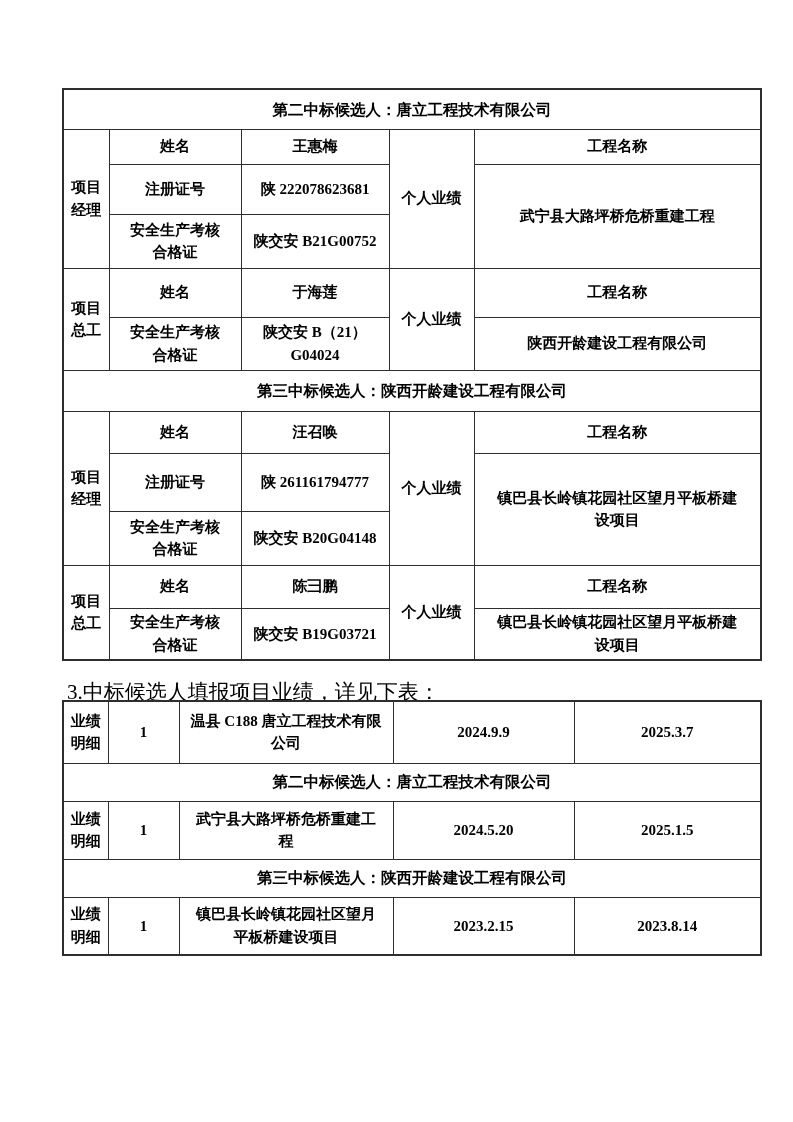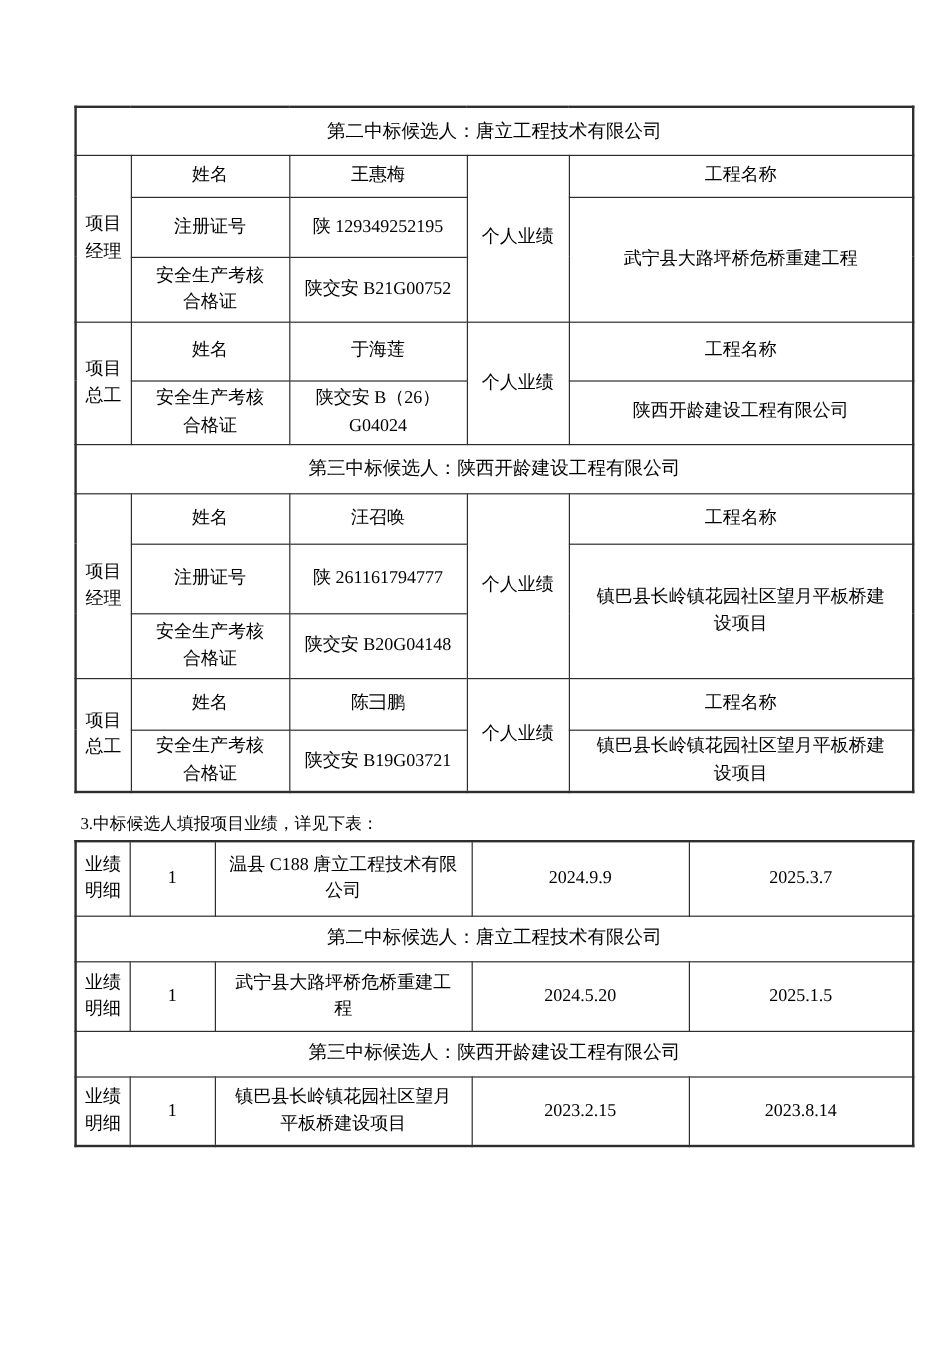--- a/index.html
+++ b/index.html
@@ -26,20 +26,21 @@
   .t1 { top: 88px; width: 698px; }
   .t2 { top: 700px; width: 698px; }
   td {
     border: 1.5px solid #2e2e2e;
     text-align: center;
     vertical-align: middle;
     font-size: 15px;
     line-height: 1.5;
     padding: 2px 6px;
     overflow: hidden;
+    font-weight: bold;
   }
   td.company { font-size: 15.5px; }
   td.role { padding: 2px 2px; }
   td.proj { padding: 2px 16px; }
   td.proj2 { padding: 2px 10px; }
   .narrow { display: inline-block; max-width: 93px; }
   
   .r-a1 { height: 40px; }
   .r-b1 { height: 35px; }
   .r-b2 { height: 50px; }
@@ -53,21 +54,21 @@
   .r-e1 { height: 43px; }
   .r-e2 { height: 52px; }
   
   .r-h  { height: 42px; }
   .r-co { height: 38px; }
   .r-p1 { height: 62px; }
   .r-p2 { height: 58px; }
   .note {
     position: absolute;
     left: 67px; top: 678px;
-    font-size: 14px;
+    font-size: 21px;
     line-height: 1.4;
     white-space: nowrap;
   }
 </style>
 </head>
 <body>
 
 <div class="page">
 
   <table class="t1">
@@ -86,38 +87,38 @@
 
     <tr class="r-b1">
       <td rowspan="3" class="role">项目经理</td>
       <td>姓名</td>
       <td>王惠梅</td>
       <td rowspan="3">个人业绩</td>
       <td>工程名称</td>
     </tr>
     <tr class="r-b2">
       <td>注册证号</td>
-      <td>陕 129349252195</td>
+      <td>陕 222078623681</td>
       <td rowspan="2" class="proj">武宁县大路坪桥危桥重建工程</td>
     </tr>
     <tr class="r-b3">
       <td><span class="narrow">安全生产考核合格证</span></td>
       <td>陕交安 B21G00752</td>
     </tr>
 
     <tr class="r-c1">
       <td rowspan="2" class="role">项目总工</td>
       <td>姓名</td>
       <td>于海莲</td>
       <td rowspan="2">个人业绩</td>
       <td>工程名称</td>
     </tr>
     <tr class="r-c2">
       <td><span class="narrow">安全生产考核合格证</span></td>
-      <td>陕交安 B（26）G04024</td>
+      <td>陕交安 B（21）G04024</td>
       <td class="proj">陕西开龄建设工程有限公司</td>
     </tr>
 
     <tr class="r-a2">
       <td colspan="5" class="company">第三中标候选人：陕西开龄建设工程有限公司</td>
     </tr>
 
     <tr class="r-d1">
       <td rowspan="3" class="role">项目经理</td>
       <td>姓名</td>

